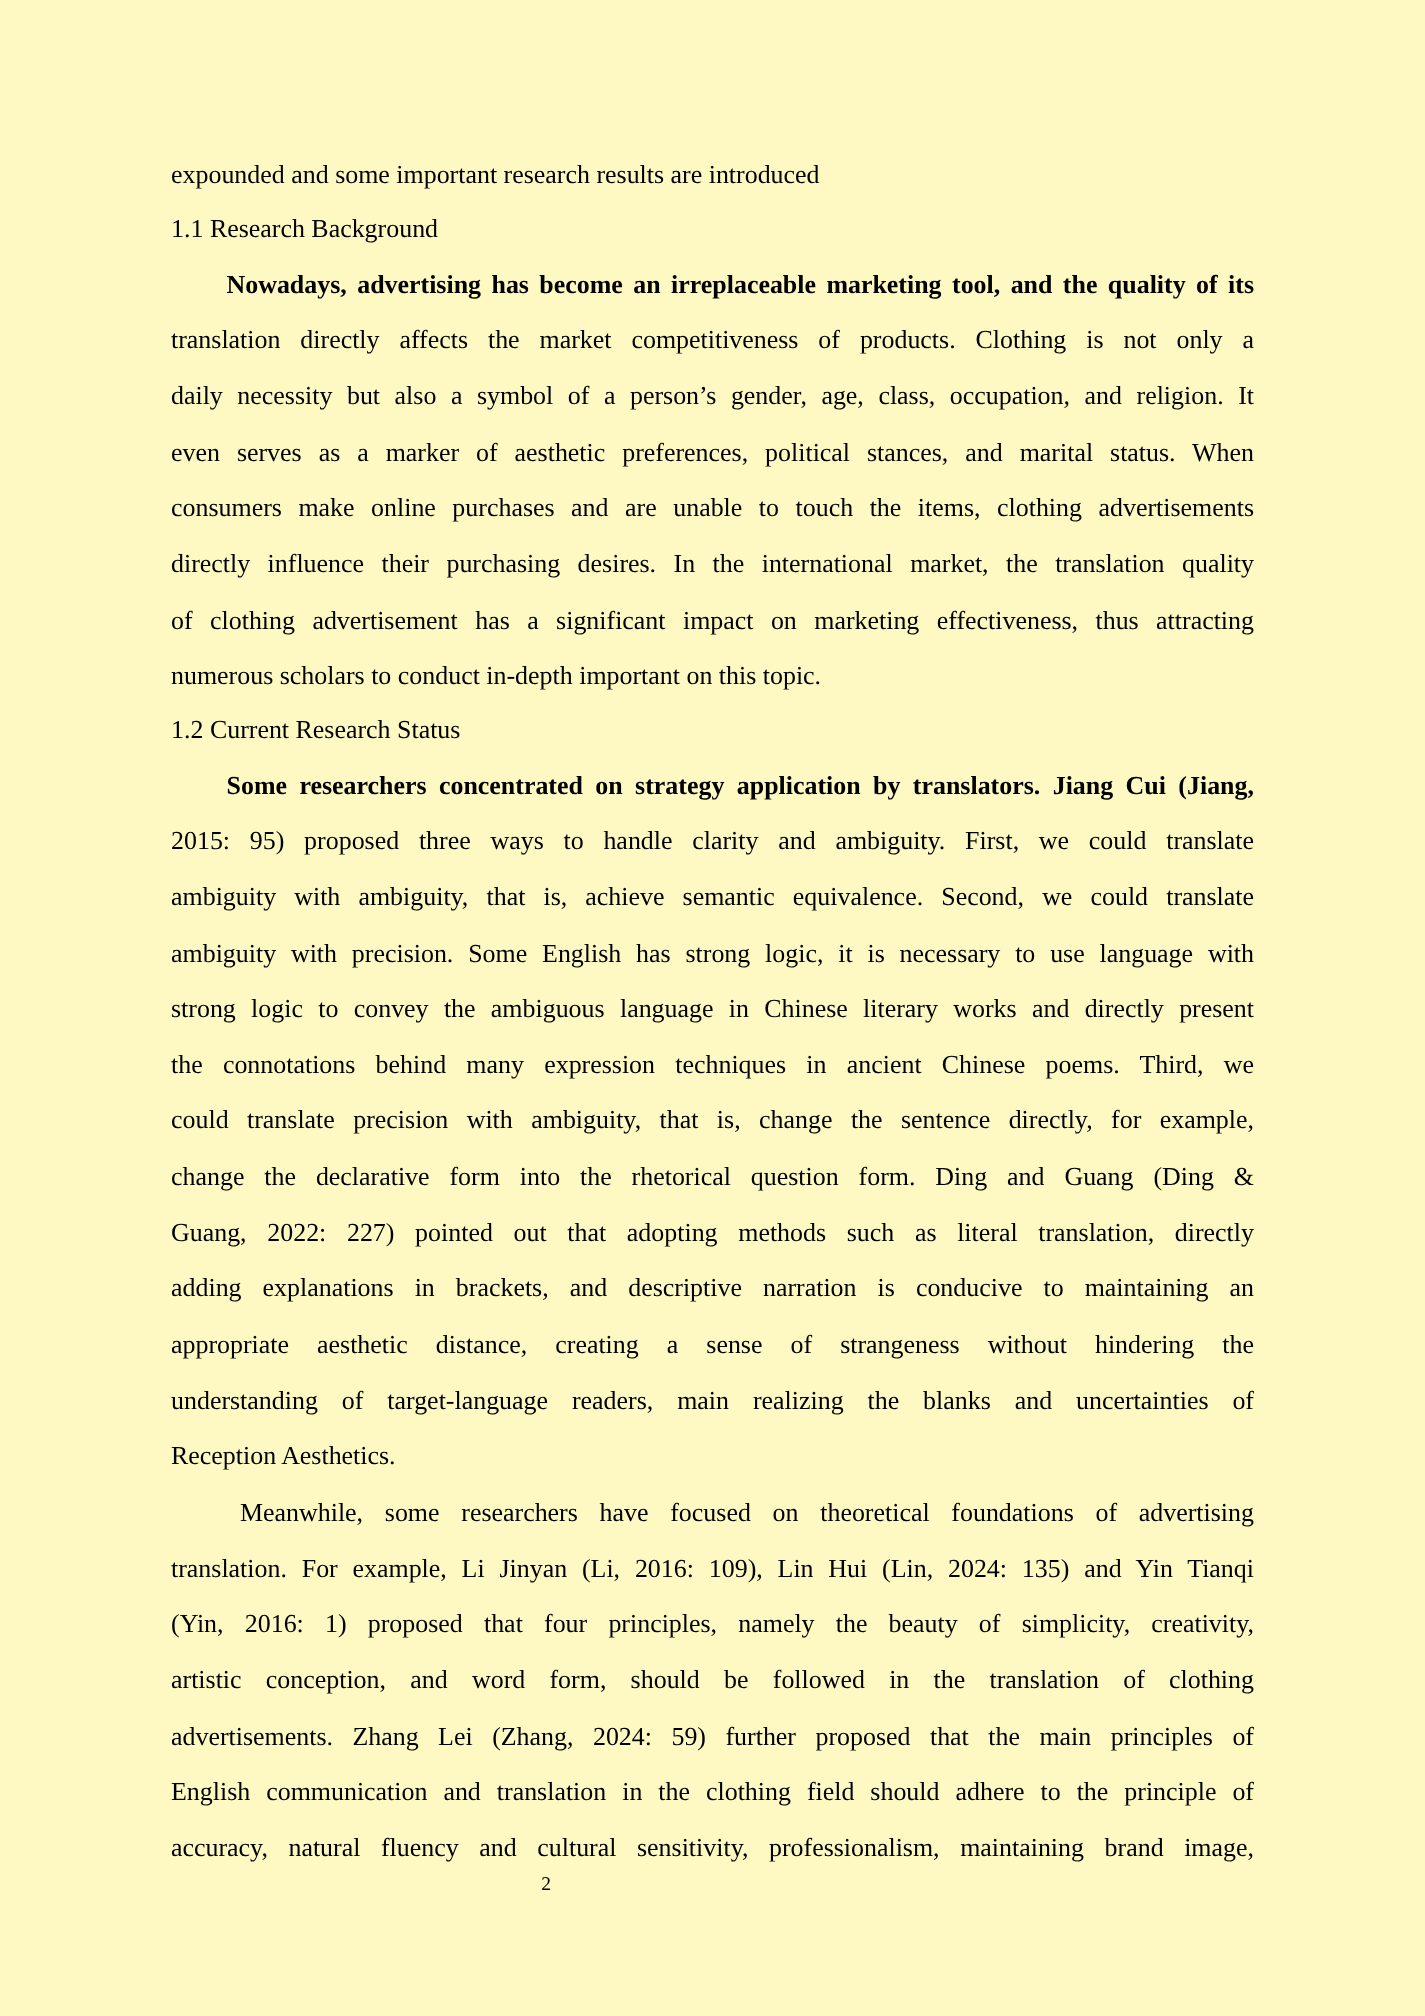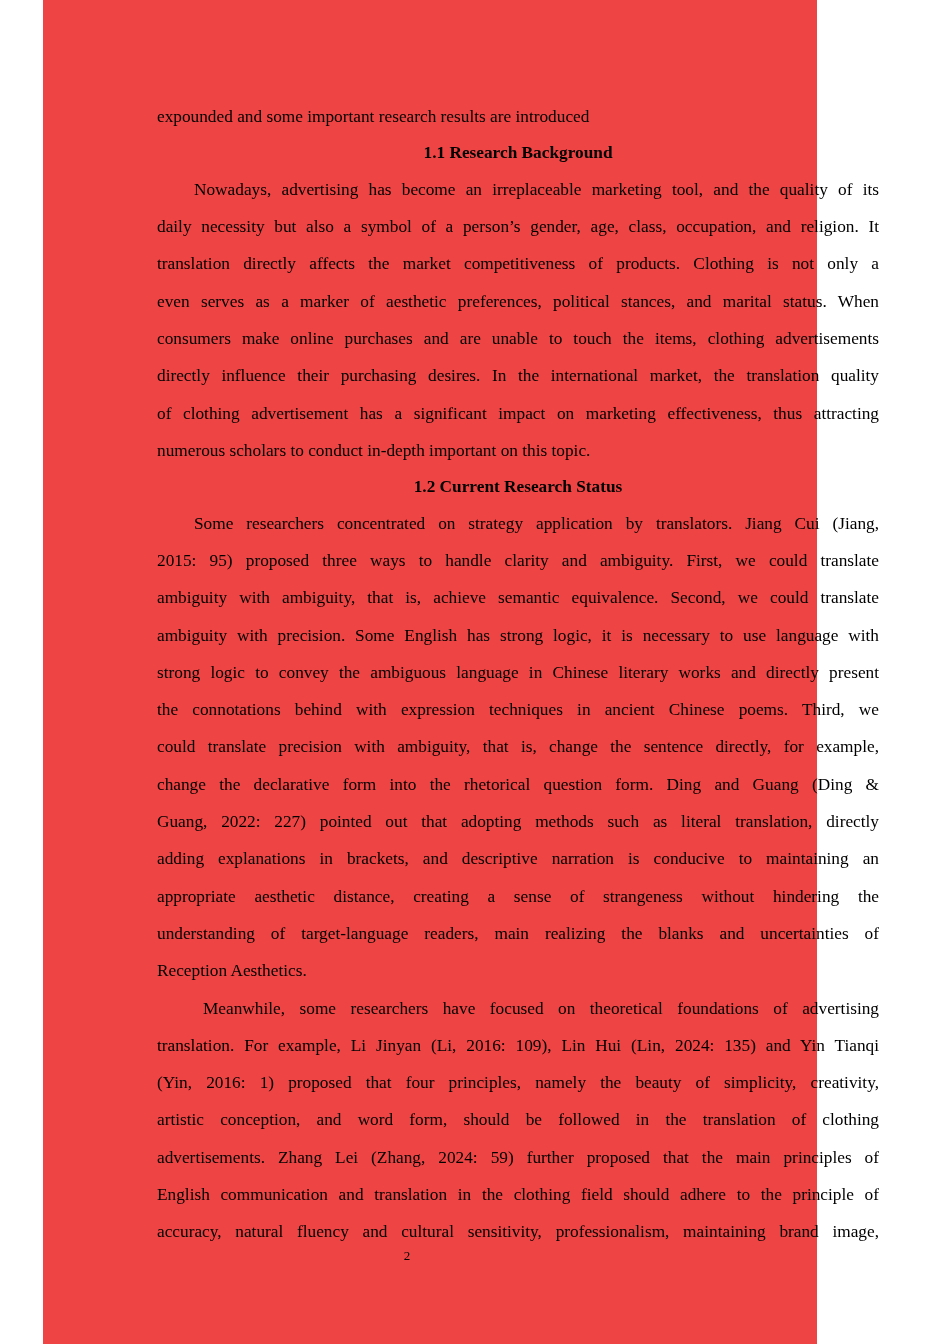--- a/index.html
+++ b/index.html
@@ -10,24 +10,23 @@
     body {
       width: 950px;
       height: 1344px;
       position: relative;
       overflow: hidden;
     }
     .page {
       position: absolute;
       left: 0;
       top: 0;
-      width: 774px;
+      width: 950px;
       height: 1344px;
-      background: #ef4444;
-      margin-left: 43px;
+      background: #fef9c3;
     }
     .content {
       position: absolute;
       left: 114px;
       top: 98px;
       width: 722px;
       font-family: "Liberation Serif", serif;
       font-size: 17.3px;
       color: #000000;
       line-height: 37.3px;
@@ -38,26 +37,25 @@
       white-space: nowrap;
     }
     .justify {
       text-align: justify;
       text-align-last: justify;
     }
     .left {
       text-align: left;
     }
     .heading {
-      font-weight: bold;
+      font-weight: normal;
       height: 35.5px;
       line-height: 35.5px;
-      text-align: center;
     }
-    .indent1 { padding-left: 37px; }
+    .indent1 { padding-left: 37px; font-weight: bold; }
     .indent2 { padding-left: 46px; }
     .page-number {
       position: absolute;
       left: 356px;
       top: 1248px;
       width: 16px;
       text-align: center;
       font-family: "Liberation Serif", serif;
       font-size: 13px;
       color: #000000;
@@ -68,38 +66,38 @@
 
 <div class="page">
   <div class="content">
 
     <span class="line left">expounded and some important research results are introduced</span>
 
     <span class="line heading left">1.1 Research Background</span>
 
     <div>
       <span class="line justify indent1">Nowadays, advertising has become an irreplaceable marketing tool, and the quality of its</span>
+      <span class="line justify">translation directly affects the market competitiveness of products. Clothing is not only a</span>
       <span class="line justify">daily necessity but also a symbol of a person’s gender, age, class, occupation, and religion. It</span>
-      <span class="line justify">translation directly affects the market competitiveness of products. Clothing is not only a</span>
       <span class="line justify">even serves as a marker of aesthetic preferences, political stances, and marital status. When</span>
       <span class="line justify">consumers make online purchases and are unable to touch the items, clothing advertisements</span>
       <span class="line justify">directly influence their purchasing desires. In the international market, the translation quality</span>
       <span class="line justify">of clothing advertisement has a significant impact on marketing effectiveness, thus attracting</span>
       <span class="line left">numerous scholars to conduct in-depth important on this topic.</span>
     </div>
 
     <span class="line heading left">1.2 Current Research Status</span>
 
     <div>
       <span class="line justify indent1">Some researchers concentrated on strategy application by translators. Jiang Cui (Jiang,</span>
       <span class="line justify">2015: 95) proposed three ways to handle clarity and ambiguity. First, we could translate</span>
       <span class="line justify">ambiguity with ambiguity, that is, achieve semantic equivalence. Second, we could translate</span>
       <span class="line justify">ambiguity with precision. Some English has strong logic, it is necessary to use language with</span>
       <span class="line justify">strong logic to convey the ambiguous language in Chinese literary works and directly present</span>
-      <span class="line justify">the connotations behind with expression techniques in ancient Chinese poems. Third, we</span>
+      <span class="line justify">the connotations behind many expression techniques in ancient Chinese poems. Third, we</span>
       <span class="line justify">could translate precision with ambiguity, that is, change the sentence directly, for example,</span>
       <span class="line justify">change the declarative form into the rhetorical question form. Ding and Guang (Ding &amp;</span>
       <span class="line justify">Guang, 2022: 227) pointed out that adopting methods such as literal translation, directly</span>
       <span class="line justify">adding explanations in brackets, and descriptive narration is conducive to maintaining an</span>
       <span class="line justify">appropriate aesthetic distance, creating a sense of strangeness without hindering the</span>
       <span class="line justify">understanding of target-language readers, main realizing the blanks and uncertainties of</span>
       <span class="line left">Reception Aesthetics.</span>
     </div>
 
     <div>

